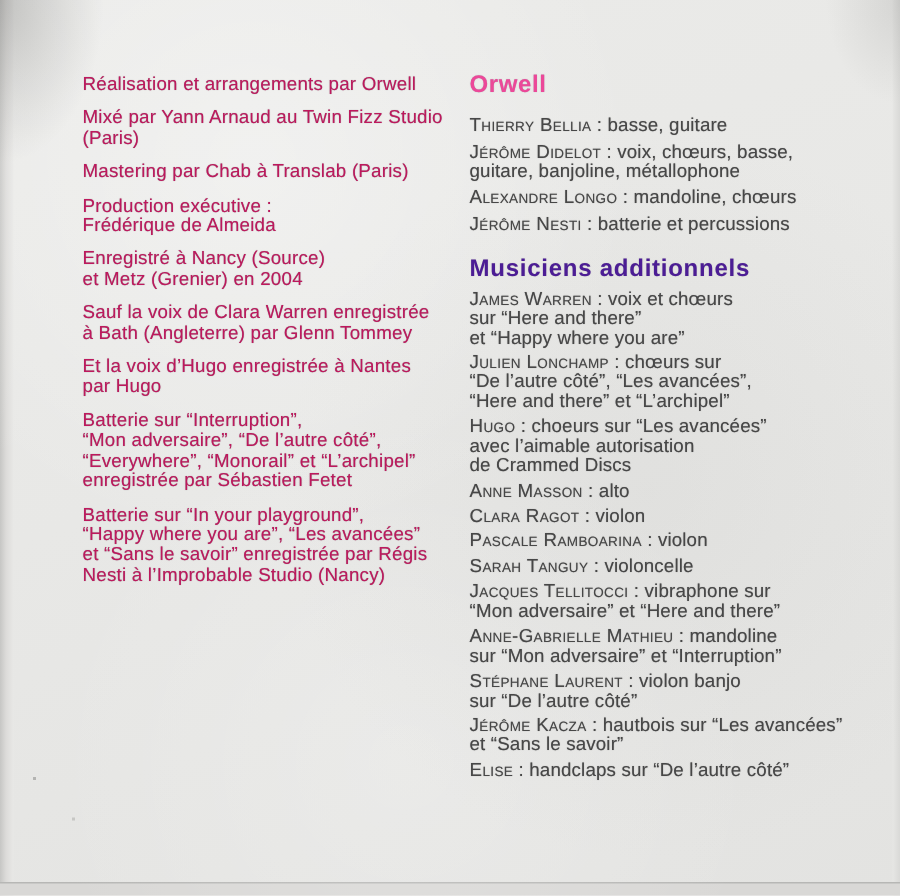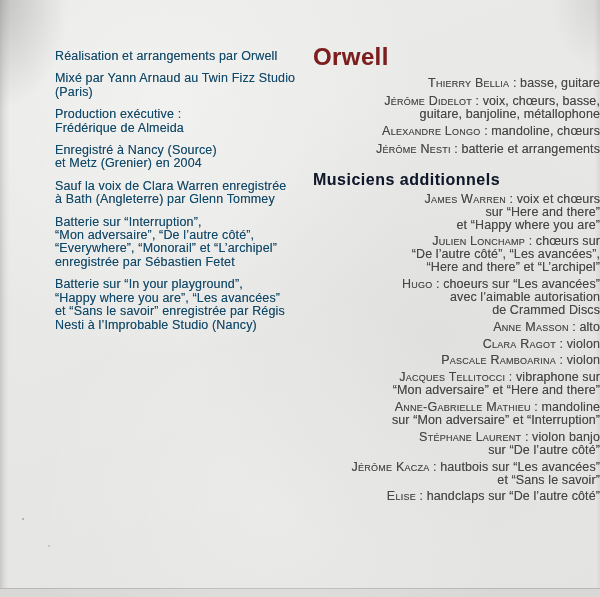--- a/index.html
+++ b/index.html
@@ -24,97 +24,101 @@
       radial-gradient(circle at 28% 18%,rgba(255,255,255,.35),rgba(255,255,255,0) 40%),
       radial-gradient(circle at 72% 55%,rgba(205,205,203,.25),rgba(205,205,203,0) 45%),
       radial-gradient(circle at 45% 85%,rgba(255,255,255,.2),rgba(255,255,255,0) 40%);}
   .specks{position:absolute;left:0;top:0;width:2px;height:2px;background:transparent;
     box-shadow:22px 518px 0 rgba(120,120,118,.45), 48px 545px 0 rgba(140,140,138,.35),
                250px 690px 0 rgba(130,130,128,.3), 108px 600px 0 rgba(150,150,148,.3);}
 
   
   .left-col{position:absolute;left:55px;top:50px;width:260px;}
   .left-col p{
-    margin:0 0 9px;font-size:12.5px;line-height:13.4px;color:#0c4a6e;
+    margin:0 0 9px;font-size:12.5px;line-height:13.4px;color:#be185d;
     white-space:pre;letter-spacing:.15px;
     text-shadow:0 0 .6px rgba(70,70,70,.55);
   }
   .right-col{position:absolute;left:313px;top:46px;width:287px;color:#474747;}
   .band-heading{
-    margin:0 0 9px;font-size:24px;line-height:22px;font-weight:bold;
-    color:#7f1d1d;letter-spacing:.4px;text-shadow:0 0 .6px rgba(95,125,127,.5);
+    margin:0 0 9px;font-size:16px;line-height:22px;font-weight:bold;
+    color:#ec4899;letter-spacing:.4px;text-shadow:0 0 .6px rgba(95,125,127,.5);
   }
   .section-heading{
     margin:15px 0 4px;font-size:16px;line-height:18px;font-weight:bold;
-    color:#0f172a;letter-spacing:.5px;text-shadow:0 0 .6px rgba(138,138,136,.5);
+    color:#4c1d95;letter-spacing:.5px;text-shadow:0 0 .6px rgba(138,138,136,.5);
   }
   .entry{
     margin:0 0 4.5px;font-size:12.5px;line-height:13px;white-space:pre;
-    letter-spacing:.1px;text-shadow:0 0 .6px rgba(70,70,70,.55);text-align:right;
+    letter-spacing:.1px;text-shadow:0 0 .6px rgba(70,70,70,.55);
   }
   .musicians .entry{margin-bottom:3.8px;}
   .name{font-variant:small-caps;letter-spacing:.25px;}
 </style>
 </head>
 <body>
 
 <div class="edge-left"></div>
 <div class="edge-right"></div>
 <div class="edge-bottom"></div>
 <div class="corner-tl"></div>
 <div class="corner-tr"></div>
 <div class="texture"></div>
 <div class="specks"></div>
 
 <div class="left-col">
   <p>Réalisation et arrangements par Orwell</p>
   <p>Mixé par Yann Arnaud au Twin Fizz Studio
 (Paris)</p>
+  <p>Mastering par Chab à Translab (Paris)</p>
   <p>Production exécutive :
 Frédérique de Almeida</p>
   <p>Enregistré à Nancy (Source)
 et Metz (Grenier) en 2004</p>
   <p>Sauf la voix de Clara Warren enregistrée
 à Bath (Angleterre) par Glenn Tommey</p>
+  <p>Et la voix d’Hugo enregistrée à Nantes
+par Hugo</p>
   <p>Batterie sur “Interruption”,
 “Mon adversaire”, “De l’autre côté”,
 “Everywhere”, “Monorail” et “L’archipel”
 enregistrée par Sébastien Fetet</p>
   <p>Batterie sur “In your playground”,
 “Happy where you are”, “Les avancées”
 et “Sans le savoir” enregistrée par Régis
 Nesti à l’Improbable Studio (Nancy)</p>
 </div>
 
 <div class="right-col">
   <h1 class="band-heading">Orwell</h1>
 
   <div class="members">
     <div class="entry"><span class="name">Thierry Bellia</span><span> : </span><span>basse, guitare</span></div>
     <div class="entry"><span class="name">Jérôme Didelot</span><span> : </span><span>voix, chœurs, basse,
 guitare, banjoline, métallophone</span></div>
     <div class="entry"><span class="name">Alexandre Longo</span><span> : </span><span>mandoline, chœurs</span></div>
-    <div class="entry"><span class="name">Jérôme Nesti</span><span> : </span><span>batterie et arrangements</span></div>
+    <div class="entry"><span class="name">Jérôme Nesti</span><span> : </span><span>batterie et percussions</span></div>
   </div>
 
   <h2 class="section-heading">Musiciens additionnels</h2>
 
   <div class="musicians">
     <div class="entry"><span class="name">James Warren</span><span> : </span><span>voix et chœurs
 sur “Here and there”
 et “Happy where you are”</span></div>
     <div class="entry"><span class="name">Julien Lonchamp</span><span> : </span><span>chœurs sur
 “De l’autre côté”, “Les avancées”,
 “Here and there” et “L’archipel”</span></div>
     <div class="entry"><span class="name">Hugo</span><span> : </span><span>choeurs sur “Les avancées”
 avec l’aimable autorisation
 de Crammed Discs</span></div>
     <div class="entry"><span class="name">Anne Masson</span><span> : </span><span>alto</span></div>
     <div class="entry"><span class="name">Clara Ragot</span><span> : </span><span>violon</span></div>
     <div class="entry"><span class="name">Pascale Ramboarina</span><span> : </span><span>violon</span></div>
+    <div class="entry"><span class="name">Sarah Tanguy</span><span> : </span><span>violoncelle</span></div>
     <div class="entry"><span class="name">Jacques Tellitocci</span><span> : </span><span>vibraphone sur
 “Mon adversaire” et “Here and there”</span></div>
     <div class="entry"><span class="name">Anne-Gabrielle Mathieu</span><span> : </span><span>mandoline
 sur “Mon adversaire” et “Interruption”</span></div>
     <div class="entry"><span class="name">Stéphane Laurent</span><span> : </span><span>violon banjo
 sur “De l’autre côté”</span></div>
     <div class="entry"><span class="name">Jérôme Kacza</span><span> : </span><span>hautbois sur “Les avancées”
 et “Sans le savoir”</span></div>
     <div class="entry"><span class="name">Elise</span><span> : </span><span>handclaps sur “De l’autre côté”</span></div>
   </div>

